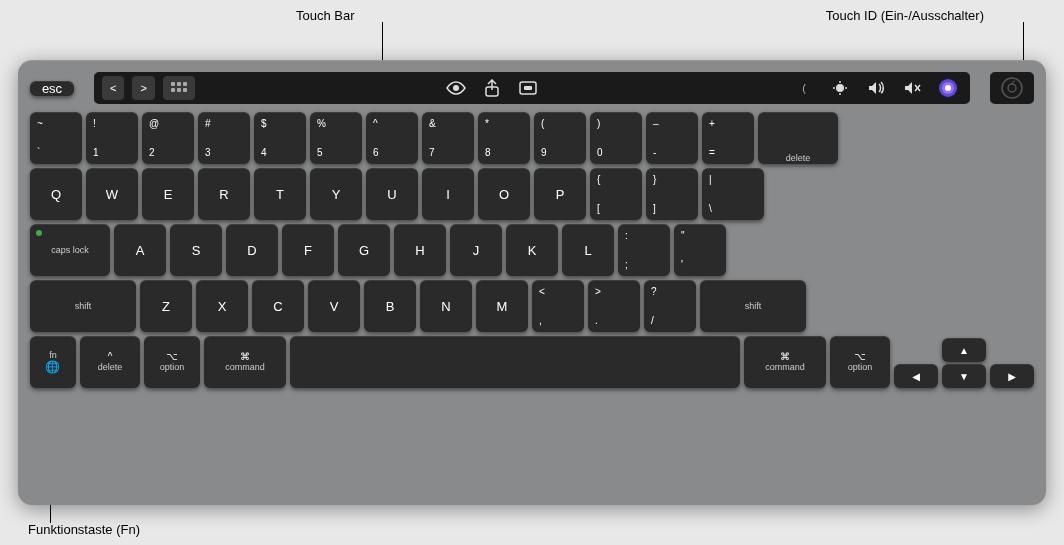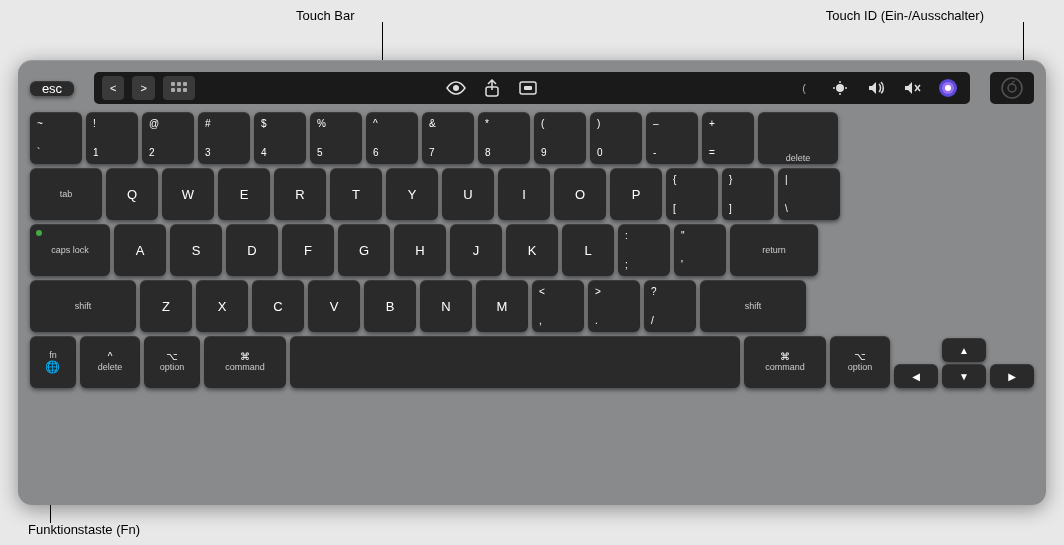--- a/index.html
+++ b/index.html
@@ -308,23 +308,20 @@
       <div class="key k-std">
         <span style="font-size:10px; position:absolute; top:6px; left:7px;">+</span>
         <span style="font-size:10px; position:absolute; bottom:6px; left:7px;">=</span>
       </div>
       <div class="key k-delete">
         <span class="small-label">delete</span>
       </div>
     </div>
 
     <div class="key-row">
-      <div class="key k-tab">
-        <span class="small-label">tab</span>
-      </div>
       <div class="key k-std">
           <span class="primary">Q</span>
         </div>
       <div class="key k-std">
           <span class="primary">W</span>
         </div>
       <div class="key k-std">
           <span class="primary">E</span>
         </div>
       <div class="key k-std">
@@ -394,23 +391,20 @@
       <div class="key k-std">
           <span class="primary">L</span>
         </div>
       <div class="key k-std">
         <span style="font-size:10px; position:absolute; top:6px; left:7px;">:</span>
         <span style="font-size:10px; position:absolute; bottom:6px; left:7px;">;</span>
       </div>
       <div class="key k-std">
         <span style="font-size:10px; position:absolute; top:6px; left:7px;">"</span>
         <span style="font-size:10px; position:absolute; bottom:6px; left:7px;">'</span>
-      </div>
-      <div class="key k-return">
-        <span class="small-label">return</span>
       </div>
     </div>
 
     <div class="key-row">
       <div class="key k-lshift">
         <span class="small-label">shift</span>
       </div>
       <div class="key k-std">
           <span class="primary">Z</span>
         </div>

